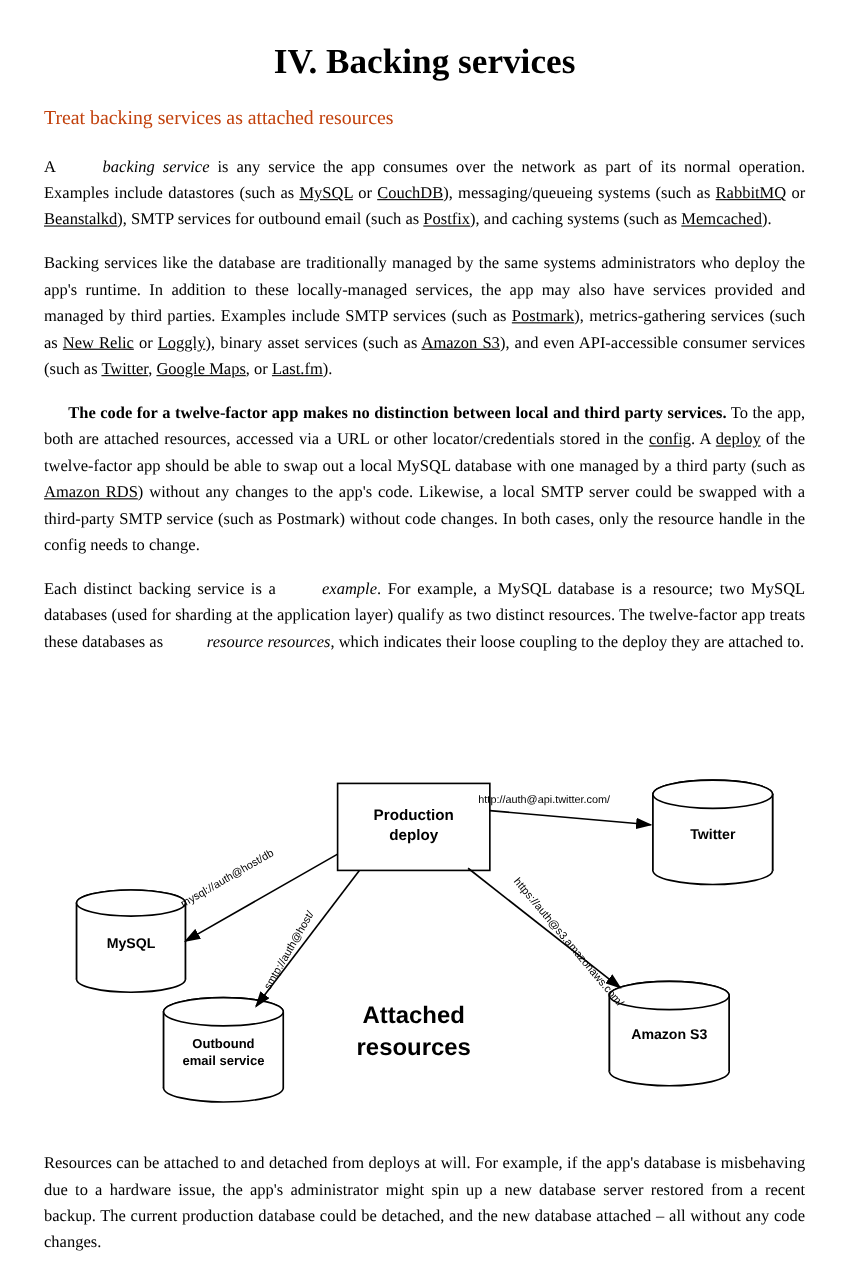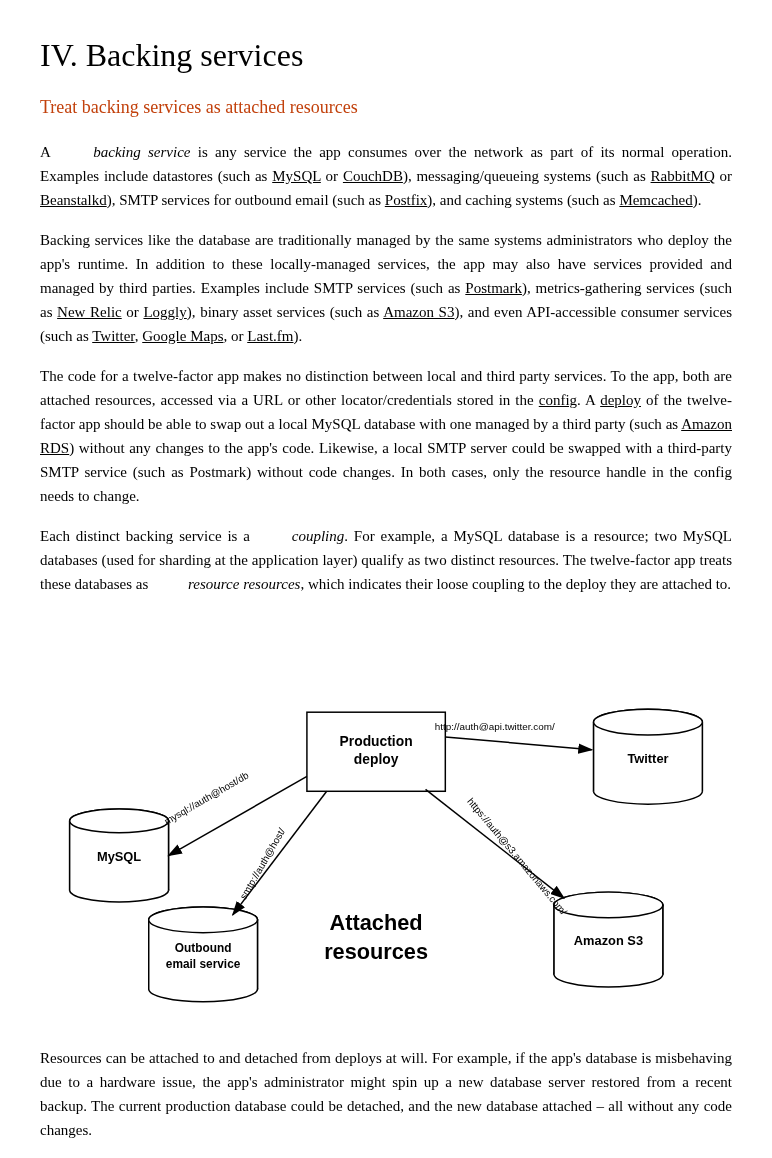--- a/index.html
+++ b/index.html
@@ -8,23 +8,24 @@
       font-size: 15px;
       line-height: 1.6;
       color: #000;
       background: #fff;
       padding: 30px 40px;
       max-width: 772px;
       margin: 0 auto;
     }
     h1 {
       font-size: 32px;
-      font-weight: normal;
+      font-weight: bold;
       margin-bottom: 12px;
       font-family: Georgia, serif;
+      text-align: center;
     }
     h2 {
       font-size: 18px;
       font-weight: normal;
       color: #c2410c;
       margin-bottom: 18px;
       font-style: normal;
     }
     p {
       margin-bottom: 16px;
@@ -32,21 +33,22 @@
     }
     a, .link {
       color: #000;
       text-decoration: underline;
     }
     em {
       font-style: italic;
       margin-left: 36px;
     }
     strong {
-      font-weight: normal;
+      font-weight: bold;
+      margin-left: 22px;
     }
     .diagram {
       width: 100%;
       margin: 20px 0 30px 0;
       position: relative;
       height: 400px;
     }
     svg {
       width: 100%;
       height: 100%;
@@ -64,21 +66,21 @@
 
 <p>
   Backing services like the database are traditionally managed by the same systems administrators who deploy the app's runtime. In addition to these locally-managed services, the app may also have services provided and managed by third parties. Examples include SMTP services (such as <span class="link">Postmark</span>), metrics-gathering services (such as <span class="link">New Relic</span> or <span class="link">Loggly</span>), binary asset services (such as <span class="link">Amazon S3</span>), and even API-accessible consumer services (such as <span class="link">Twitter</span>, <span class="link">Google Maps</span>, or <span class="link">Last.fm</span>).
 </p>
 
 <p>
   <strong>The code for a twelve-factor app makes no distinction between local and third party services.</strong> To the app, both are attached resources, accessed via a URL or other locator/credentials stored in the <span class="link">config</span>. A <span class="link">deploy</span> of the twelve-factor app should be able to swap out a local MySQL database with one managed by a third party (such as <span class="link">Amazon RDS</span>) without any changes to the app's code. Likewise, a local SMTP server could be swapped with a third-party SMTP service (such as Postmark) without code changes. In both cases, only the resource handle in the config needs to change.
 </p>
 
 <p>
-  Each distinct backing service is a <em>coupling</em>. For example, a MySQL database is a resource; two MySQL databases (used for sharding at the application layer) qualify as two distinct resources. The twelve-factor app treats these databases as <em>resource resources</em>, which indicates their loose coupling to the deploy they are attached to.
+  Each distinct backing service is a <em>example</em>. For example, a MySQL database is a resource; two MySQL databases (used for sharding at the application layer) qualify as two distinct resources. The twelve-factor app treats these databases as <em>resource resources</em>, which indicates their loose coupling to the deploy they are attached to.
 </p>
 
 <div class="diagram">
   <svg viewBox="0 0 700 390" xmlns="http://www.w3.org/2000/svg" font-family="Arial, sans-serif">
 
     <rect x="270" y="90" width="140" height="80" fill="white" stroke="black" stroke-width="1.5"></rect>
     <text x="340" y="124" text-anchor="middle" font-size="14" font-weight="bold">Production</text>
     <text x="340" y="142" text-anchor="middle" font-size="14" font-weight="bold">deploy</text>
 
     <rect x="30" y="200" width="100" height="70" fill="white" stroke="black" stroke-width="1.5"></rect>

